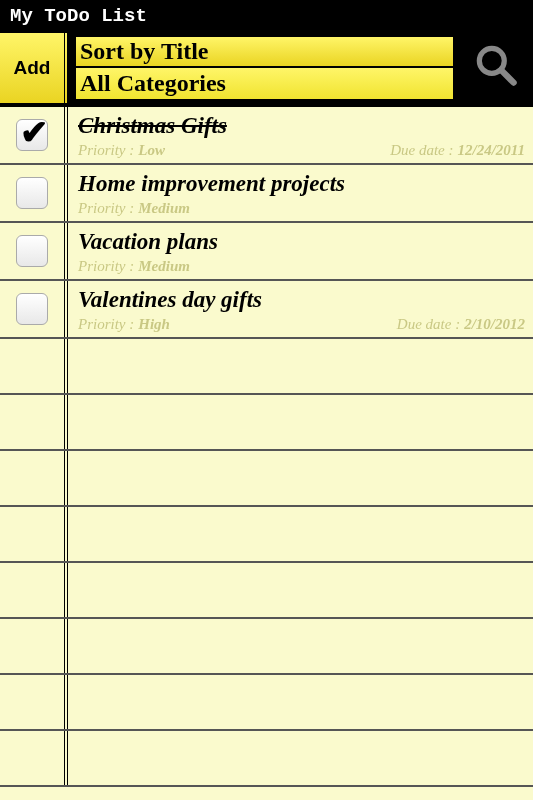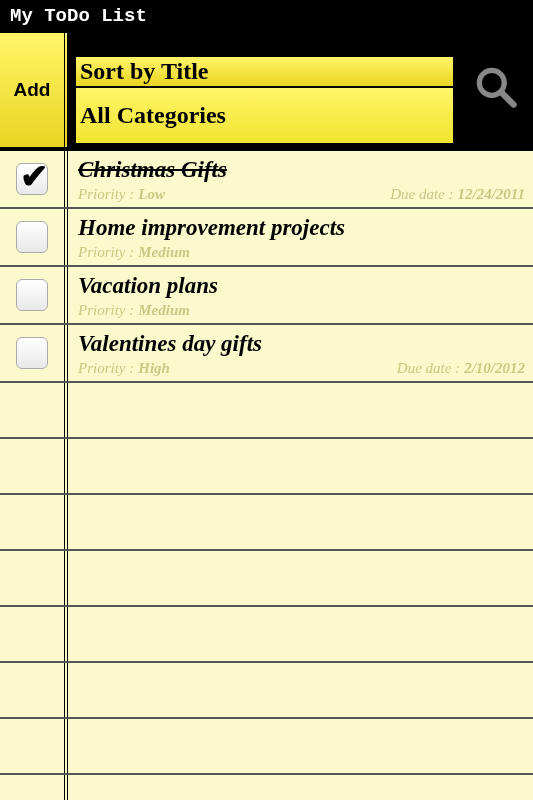--- a/index.html
+++ b/index.html
@@ -48,27 +48,26 @@
       flex-direction: column;
       justify-content: center;
     }
     .sort-row {
       background: linear-gradient(to bottom, #fff568, #ead422);
       font-size: 24px;
       font-family: Georgia, serif;
       padding: 1px 4px;
       margin-bottom: 2px;
       cursor: pointer;
-      margin-top: 20px;
     }
     .filter-row {
       background: linear-gradient(to bottom, #fff568, #f0e430);
       font-size: 24px;
       font-family: Georgia, serif;
-      padding: 14px 4px;
+      padding: 2px 4px;
       cursor: pointer;
     }
     .search-button {
       width: 72px;
       display: flex;
       align-items: center;
       justify-content: center;
       cursor: pointer;
     }
     .search-button svg {

